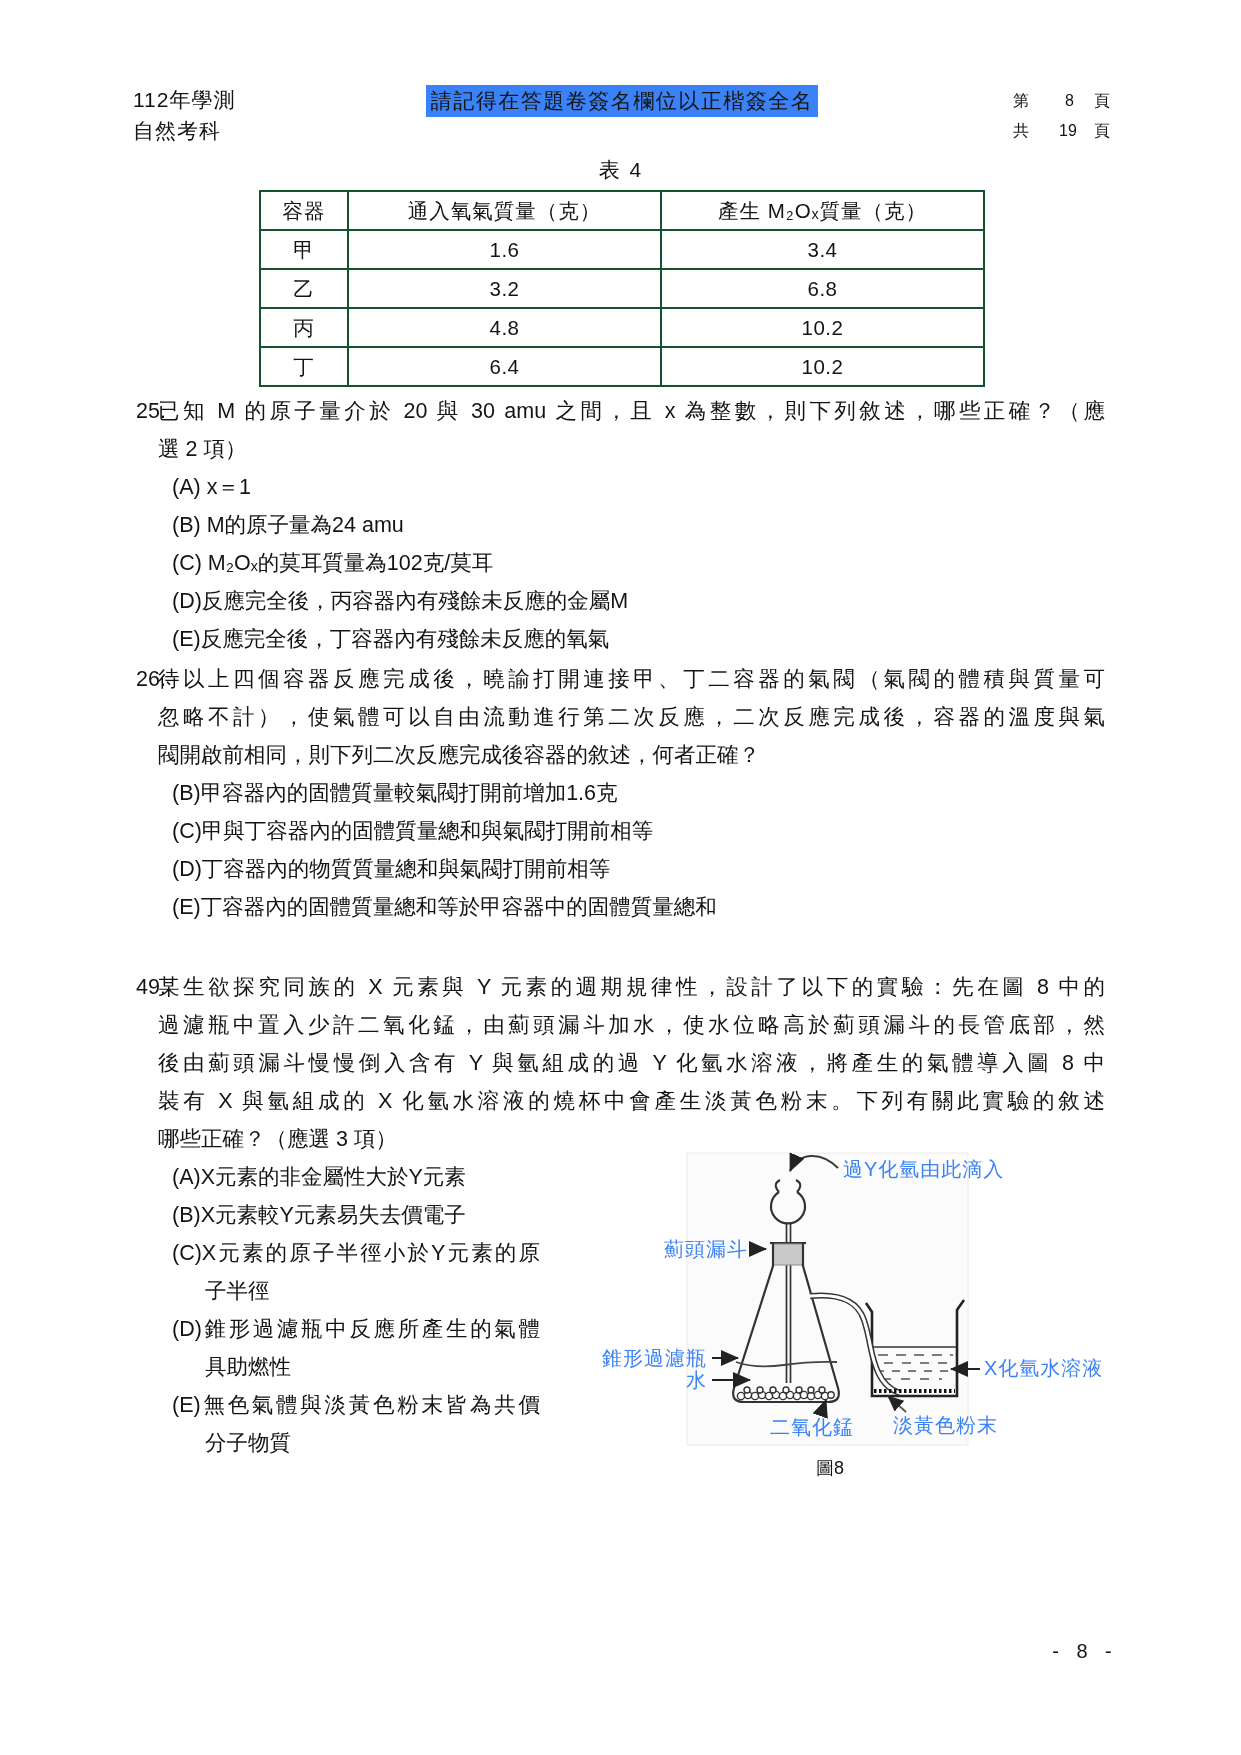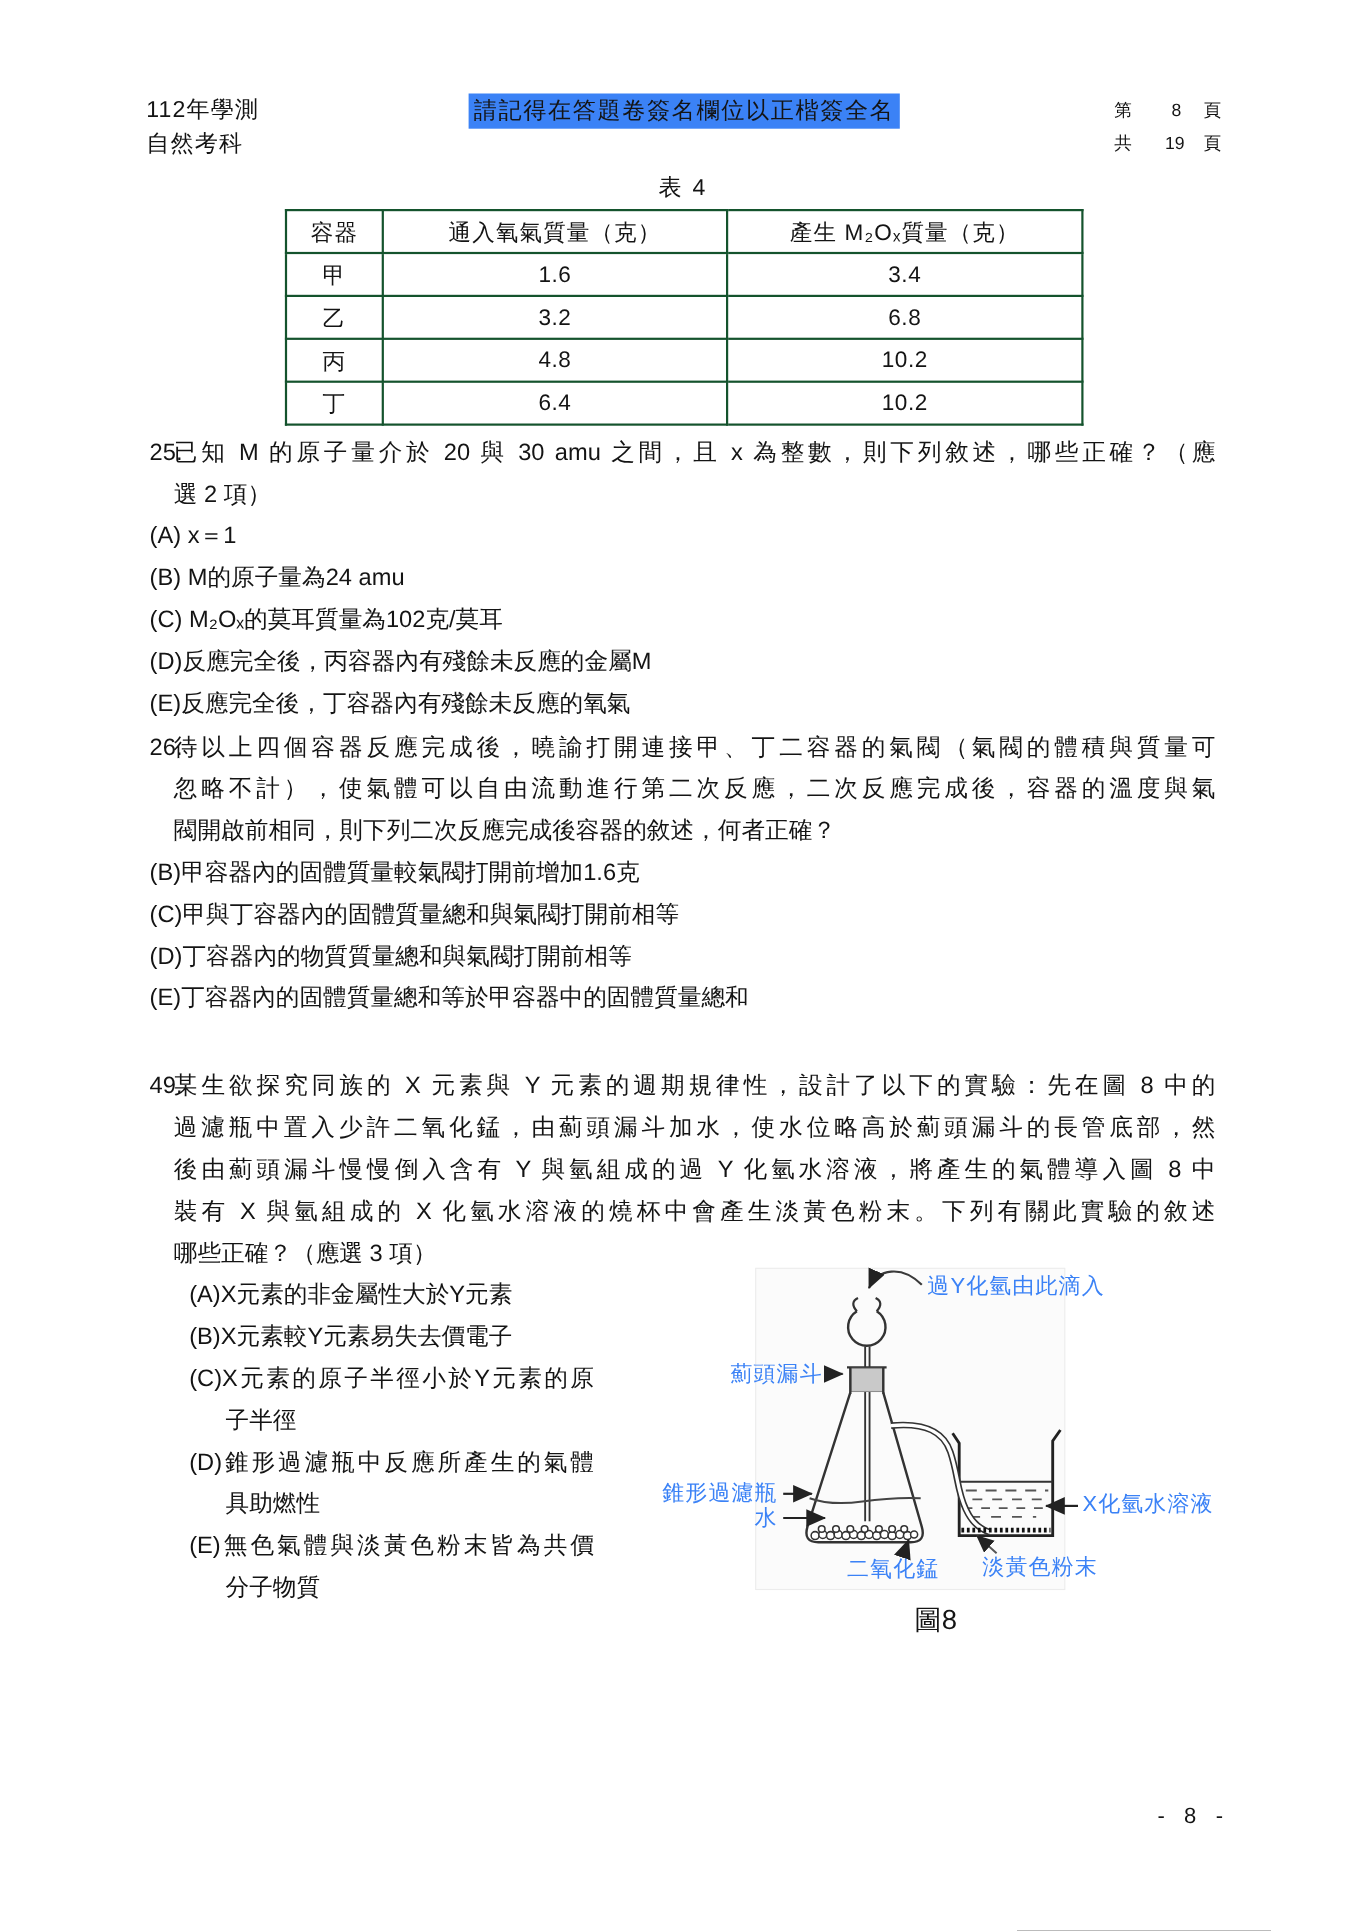--- a/index.html
+++ b/index.html
@@ -22,29 +22,29 @@
           padding:0;height:37px;letter-spacing:1px;}
   table.t4 td.num{letter-spacing:0.5px;}
   .c1{width:88px}.c2{width:313px}.c3{width:323px}
 
   
   .q{left:136px;width:980px;font-size:21.5px;}
   .qnum{position:absolute;left:0;top:0;height:38px;line-height:38px;}
   .stem{margin-left:22px;width:947px;}
   .ln{height:38px;line-height:38px;}
   .fill{text-align:justify;text-align-last:justify;}
-  .opts{}
+  .opts{margin-left:36px;}
   .opts27{margin-left:36px;width:368px;}
   .cont{margin-left:33px;}
 
   
   .fig{left:600px;top:1150px;width:520px;height:345px;}
   .fig svg{position:absolute;left:0;top:0;}
   .flabel{position:absolute;font-size:20px;letter-spacing:1px;line-height:22px;white-space:nowrap;color:#3b82f6;}
-  .fcap{position:absolute;left:190px;top:306px;width:80px;text-align:right;font-size:25px;}
+  .fcap{position:absolute;left:190px;top:306px;width:80px;text-align:center;font-size:18px;}
 
   .footer{left:1040px;top:1640px;width:90px;text-align:center;font-size:20px;letter-spacing:6px;white-space:nowrap;}
 </style>
 </head>
 <body>
 
 <div class="page">
 
   <div class="abs hdr-left">
     <div>112年學測</div>

